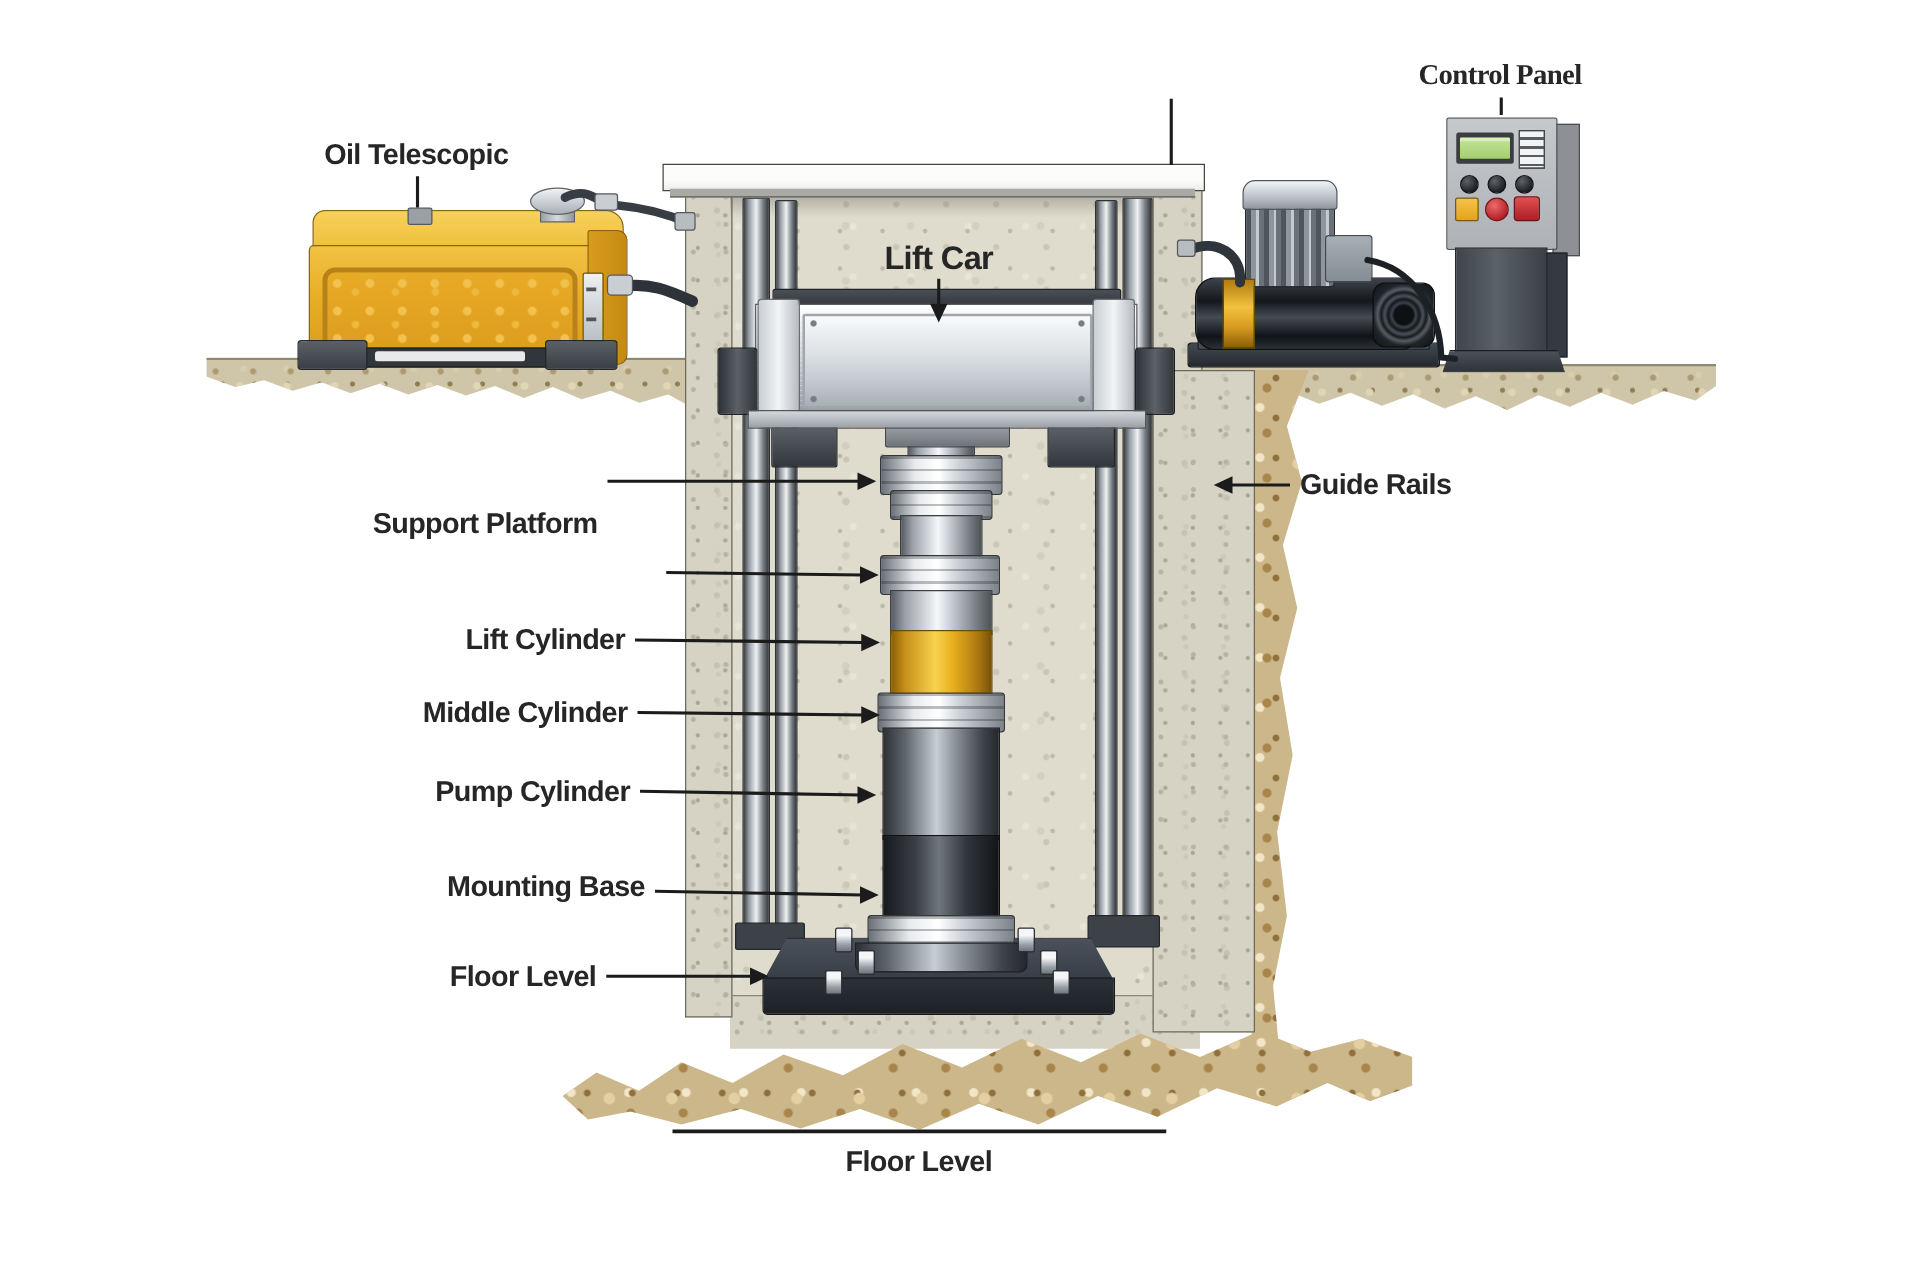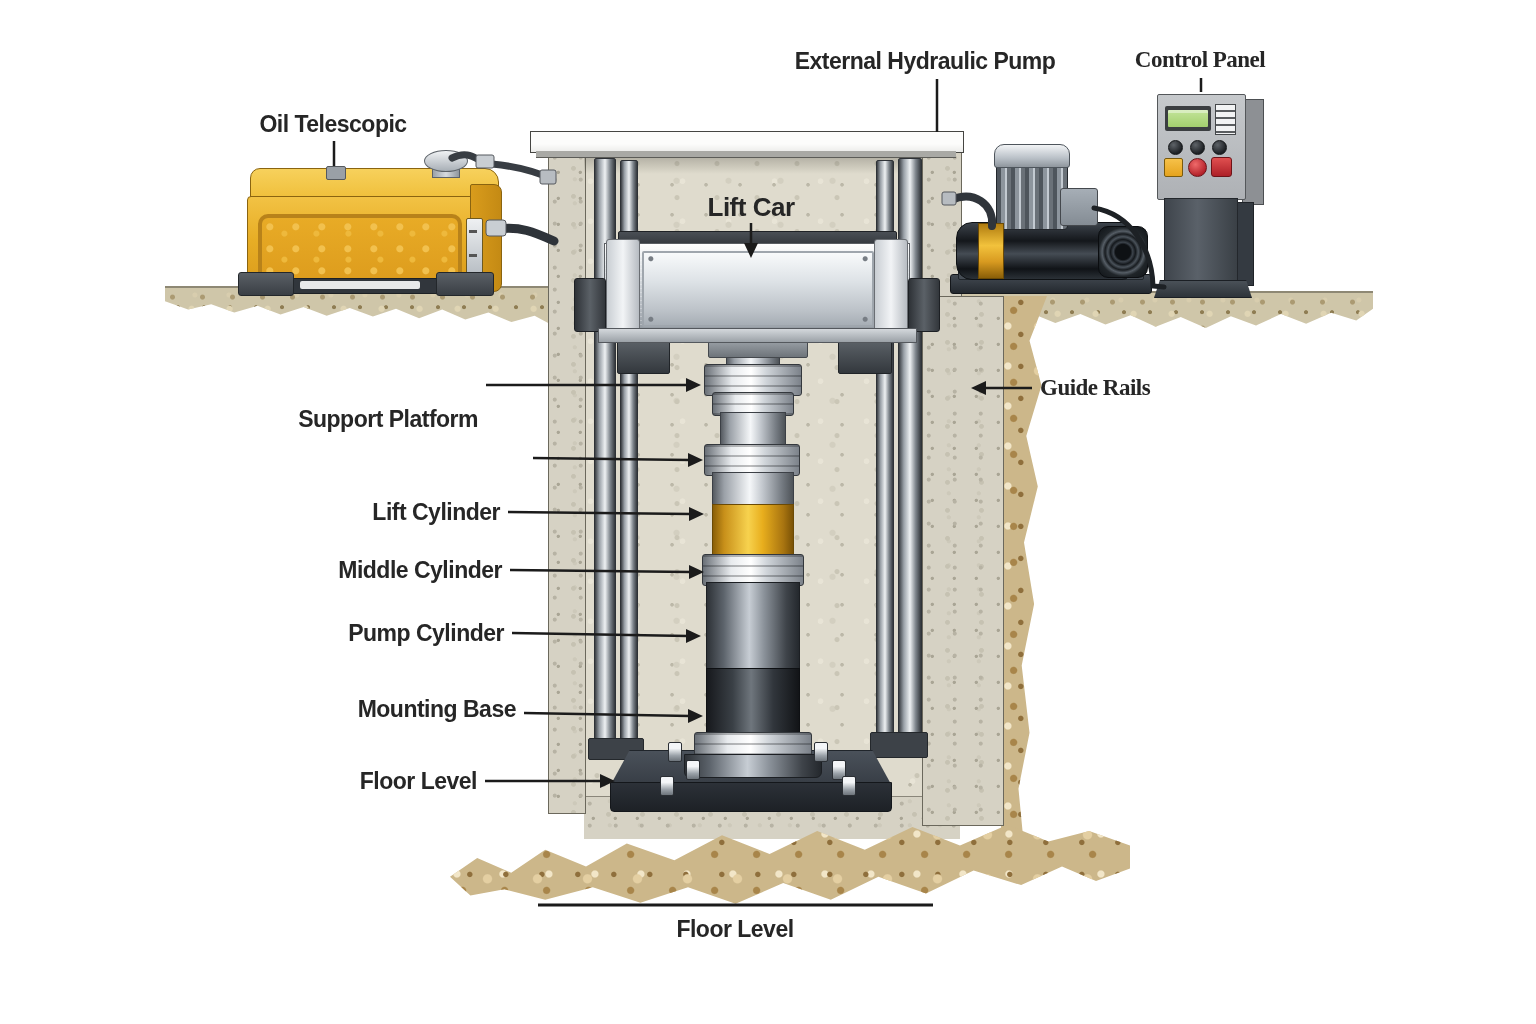--- a/index.html
+++ b/index.html
@@ -66,21 +66,21 @@
   .brushed{
     background-image:
       repeating-linear-gradient(180deg, rgba(255,255,255,.28) 0 1px, rgba(0,0,0,0) 1px 4px),
       linear-gradient(180deg,#ffffff 0%,#eceff1 16%,#cfd4d9 46%,#aeb4bb 76%,#8e959c 100%);
     border:1px solid #5a5e63;
   }
   
   .lbl{position:absolute;font-weight:700;font-size:23px;letter-spacing:-0.5px;color:#262626;white-space:nowrap;z-index:45;}
   .lbl.center{transform:translate(-50%,-50%);}
   .lbl.rightal{transform:translateY(-50%);text-align:right;}
-  .lbl.leftal{transform:translateY(-50%);font-family:Liberation Serif, serif;}
+  .lbl.leftal{transform:translateY(-50%);}
   svg.overlay{position:absolute;left:0;top:0;z-index:40;pointer-events:none;}
   svg.hoses{position:absolute;left:0;top:0;z-index:30;pointer-events:none;}
   .bolt{position:absolute;width:12px;height:18px;border:1px solid #2b2f34;border-radius:2px;
     background:linear-gradient(180deg,#f4f6f8 0 30%,#9aa1a8 70%,#6d747b 100%);z-index:15;}
 </style>
 </head>
 <body>
 
 <div class="stage">
 
@@ -243,21 +243,20 @@
       <polygon points="703,716 688,709 688,723" stroke="none"></polygon>
       <line x1="485" y1="781" x2="602" y2="781"></line>
       <polygon points="615,781 600,774 600,788" stroke="none"></polygon>
       <line x1="1032" y1="388" x2="984" y2="388"></line>
       <polygon points="971,388 986,381 986,395" stroke="none"></polygon>
       <line x1="538" y1="905" x2="933" y2="905" stroke-width="3"></line>
     </g>
   </svg>
 
   <div class="lbl center" style="left:333px;top:124px;">Oil Telescopic</div>
-  <div class="lbl center" style="left:925px;top:61px;">External Hydraulic Pump</div>
   <div class="lbl center" style="left:1200px;top:60px;font-family:Liberation Serif, serif;">Control Panel</div>
   <div class="lbl center" style="left:751px;top:207px;font-size:26px;">Lift Car</div>
   <div class="lbl rightal" style="right:1058px;top:385px;margin-top:34px;">Support Platform</div>
   <div class="lbl rightal" style="right:1036px;top:512px;">Lift Cylinder</div>
   <div class="lbl rightal" style="right:1034px;top:570px;">Middle Cylinder</div>
   <div class="lbl rightal" style="right:1032px;top:633px;">Pump Cylinder</div>
   <div class="lbl rightal" style="right:1020px;top:709px;">Mounting Base</div>
   <div class="lbl rightal" style="right:1059px;top:781px;">Floor Level</div>
   <div class="lbl leftal" style="left:1040px;top:388px;">Guide Rails</div>
   <div class="lbl center" style="left:735px;top:929px;">Floor Level</div>

